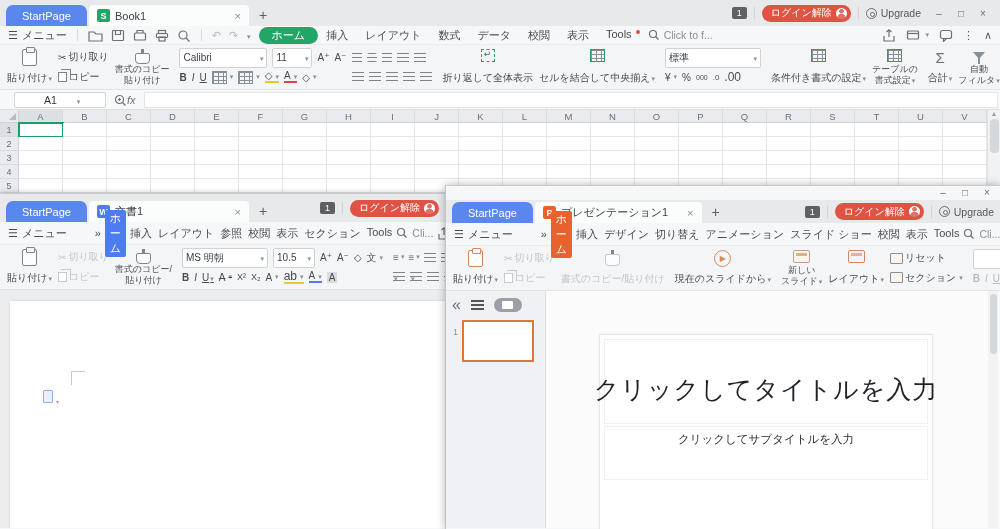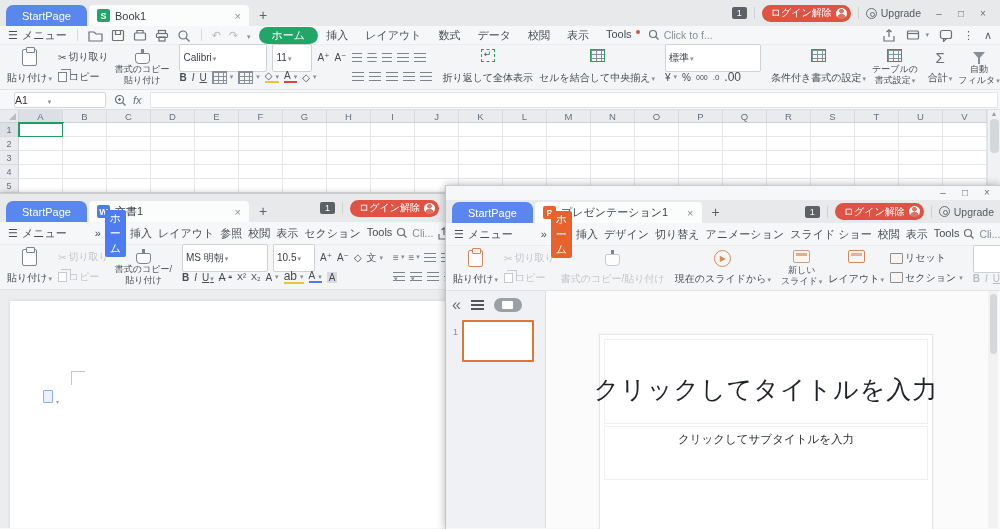--- a/index.html
+++ b/index.html
@@ -57,22 +57,22 @@
   
   .toolbar { display:flex; align-items:stretch; height:46px; padding:2px 4px; background:#f4f5f7; border-top:1px solid #ececee; border-bottom:1px solid #e2e3e5; font-size:10px; }
   .tg { display:flex; flex-direction:column; align-items:center; justify-content:space-between; padding:2px 3px; }
   .tg-big .lbl { white-space:nowrap; }
   .tg-stack { justify-content:center; gap:3px; align-items:flex-start; }
   .trow { display:flex; align-items:center; gap:5px; height:17px; }
   .lbl2 { text-align:center; font-size:9px; line-height:1.15; white-space:nowrap; }
   .dd::after { content:"▾"; font-size:7px; color:#8a8f95; margin-left:1px; }
   .vsep { width:1px; background:#e3e4e6; margin:2px 2px; }
   .btn { display:flex; align-items:center; gap:2px; white-space:nowrap; }
-  .fsel { border:1px solid #cfd2d5; background:#fff; height:28px; display:flex; align-items:center;
-    padding:0 3px; font-size:10px; border-radius:2px; color:#3c4046; }
+  .fsel { border:1px solid #cfd2d5; background:#fff; height:20px; display:flex; align-items:center;
+    justify-content:space-between; padding:0 3px; font-size:10px; border-radius:2px; color:#3c4046; }
   .bld { font-weight:bold; } .ita { font-style:italic; } .und { text-decoration:underline; }
   .ubar { border-bottom:2px solid #e8c63a; padding-bottom:0; line-height:1; }
   .rbar { border-bottom:2px solid #d44; line-height:1; }
   .bbar { border-bottom:2px solid #4d7cf0; line-height:1; }
   .graybg { background:#d9dbde; padding:0 2px; }
   .muted { color:#b8bcc1; }
   .sel-ic { background:#d5d8db; border-radius:2px; padding:1px 2px; }
 
   
   .ic-paste { width:15px; height:17px; border:1.3px solid #7d848b; border-radius:2px; position:relative; background:#fdfdfd; }
@@ -97,22 +97,22 @@
   .ic-slide::before { content:""; position:absolute; left:2px; top:2px; right:2px; height:3px; background:#e0b08a; }
   .ic-layout { width:17px; height:13px; border:1.2px solid #d6855f; border-radius:2px; }
   .ic-layout::before { content:""; display:block; margin:2px; height:3px; background:#e7b193; }
   .ic-reset { width:13px; height:11px; border:1.1px solid #87909a; border-radius:1px; background:#fbf3ec; }
   .al { width:12px; height:9px; background:repeating-linear-gradient(to bottom, #7d848b 0 1px, transparent 1px 4px); }
   .al-s { width:10px; }
   .eq { font-size:10px; color:#6b7177; letter-spacing:-1px; }
 
   
   .fbar { height:20px; background:#f7f8f9; border-bottom:1px solid #dcdee1; display:flex; align-items:center; font-size:10.5px; }
-  .namebox { width:92px; height:16px; background:#fff; border:1px solid #d4d6d9; margin-left:14px; display:flex; align-items:center; justify-content:flex-start; gap:19px; border-radius:2px; color:#333; }
-  .fxwrap { display:flex; align-items:center; gap:6px; padding:0 8px; color:#6b7177; }
+  .namebox { width:92px; height:16px; background:#fff; border:1px solid #d4d6d9; margin-left:14px; display:flex; align-items:center; justify-content:flex-start; gap:19px; border-radius:2px; color:#333;padding-left:29px; }
+  .fxwrap { display:flex; align-items:center; gap:0; padding:0 8px; color:#6b7177; }
   .fx { font-style:italic; font-size:11px; }
   .finput { flex:1; height:16px; background:#fff; border:1px solid #e3e5e7; margin-right:2px; }
   .gridwrap { position:relative; height:83px; background:#fff; }
   .colheads { display:flex; height:13px; background:#e9ebee; border-bottom:1px solid #cfd2d5; }
   .corner { width:19px; border-right:1px solid #cfd2d5; position:relative; background:#e9ebee; }
   .corner::after { content:""; position:absolute; right:2px; bottom:2px; border-left:7px solid transparent; border-bottom:7px solid #b9bdc2; }
   .ch { width:44px; font-size:9.5px; color:#68707a; text-align:center; line-height:13px; border-right:1px solid #d8dadd; }
   .chsel { background:#dce0e4; }
   .gbody { display:grid; grid-template-columns:19px repeat(22, 44px); grid-auto-rows:14px; }
   .rh { background:#e9ebee; border-right:1px solid #cfd2d5; border-bottom:1px solid #d8dadd; font-size:9px; color:#68707a; text-align:center; line-height:14px; }

